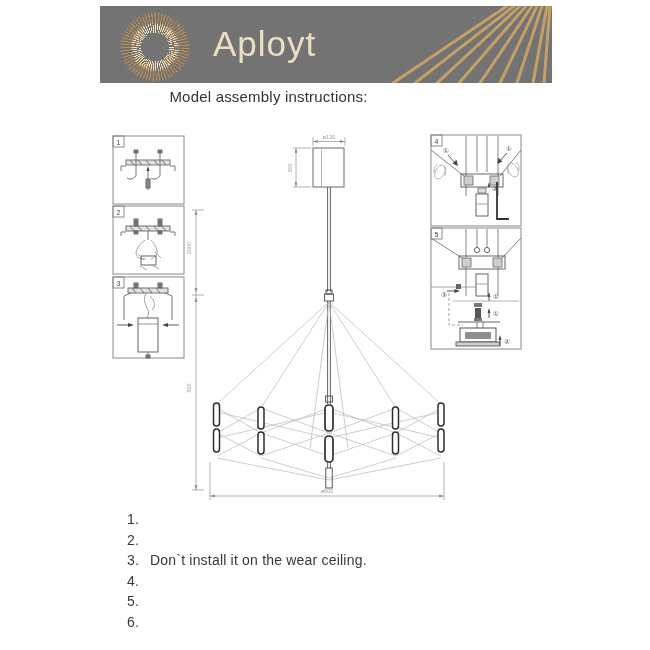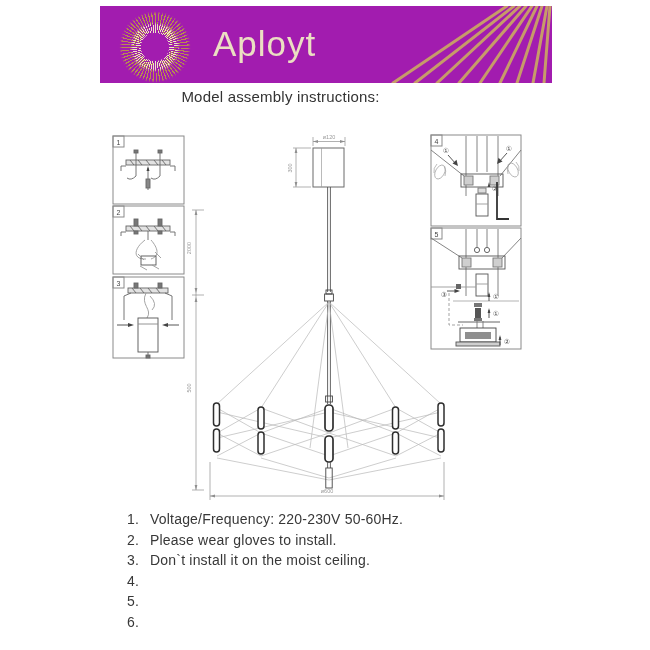--- a/index.html
+++ b/index.html
@@ -2,39 +2,39 @@
 <html><head>
 <meta charset="utf-8">
 <style>
   html,body{margin:0;padding:0;background:#ffffff;}
   .page{
     position:relative;width:650px;height:650px;background:#ffffff;
     font-family:"Liberation Sans",sans-serif;color:#3a3a3a;overflow:hidden;
     outline:1px solid #e3e3e3;
   }
   
-  .banner{position:absolute;left:100px;top:6px;width:452px;height:77px;background:#a21caf;overflow:hidden;}
+  .banner{position:absolute;left:100px;top:6px;width:452px;height:77px;background:#737373;overflow:hidden;}
   .banner svg{position:absolute;left:0;top:0;}
   .burst{position:absolute;left:17px;top:3px;width:76px;height:76px;border-radius:50%;}
   .burst-outer{
     background:repeating-conic-gradient(#b98c4e 0deg 2.1deg, transparent 2.1deg 5.7deg);
     -webkit-mask:radial-gradient(circle closest-side, transparent 0 40%, #000 44% 86%, transparent 94%);
     mask:radial-gradient(circle closest-side, transparent 0 40%, #000 44% 86%, transparent 94%);
   }
   .burst-inner{
     background:repeating-conic-gradient(#f0e4c4 0deg 2.3deg, transparent 2.3deg 6.1deg);
     -webkit-mask:radial-gradient(circle closest-side, transparent 0 36%, #000 38% 58%, transparent 66%);
     mask:radial-gradient(circle closest-side, transparent 0 36%, #000 38% 58%, transparent 66%);
   }
   .brand{
     position:absolute;left:113px;top:18px;font-size:35px;letter-spacing:1px;
     color:#ebdfc2;font-weight:400;
   }
   
-  .title-block{position:absolute;left:0;top:88px;width:537px;text-align:center;line-height:17px;margin-left:12px;}
+  .title-block{position:absolute;left:0;top:88px;width:537px;text-align:center;line-height:17px;}
   .title-line{font-size:15px;font-weight:500;color:#333333;letter-spacing:.2px;}
   
   .drawing{position:absolute;left:0;top:0;width:650px;height:650px;}
   
   .instructions{position:absolute;left:0;top:509px;width:650px;}
   .instr-row{display:flex;padding-left:127px;line-height:20.6px;font-size:14px;letter-spacing:.2px;color:#383838;}
   .instr-num{width:23px;flex:0 0 23px;}
 </style>
 </head>
 <body>
@@ -338,29 +338,27 @@
         <polygon points="210,496 215,494.6 215,497.4" fill="#8f8f8f" stroke="none"></polygon>
         <polygon points="444,496 439,494.6 439,497.4" fill="#8f8f8f" stroke="none"></polygon>
         <text x="327" y="493" stroke="none" fill="#9a9a9a" font-size="5.5" text-anchor="middle">ø600</text>
       </g>
     </g>
   </svg>
 
   <div class="instructions">
     <div class="instr-row">
       <span class="instr-num">1.</span>
-      <span class="instr-txt">Voltage/Frequency: 220-230V 50-60Hz.</span>
     </div>
     <div class="instr-row">
       <span class="instr-num">2.</span>
-      <span class="instr-txt">Please wear gloves to install.</span>
     </div>
     <div class="instr-row">
       <span class="instr-num">3.</span>
-      <span class="instr-txt">Don`t install it on the moist ceiling.</span>
+      <span class="instr-txt">Don`t install it on the wear ceiling.</span>
     </div>
     <div class="instr-row">
       <span class="instr-num">4.</span>
     </div>
     <div class="instr-row">
       <span class="instr-num">5.</span>
     </div>
     <div class="instr-row">
       <span class="instr-num">6.</span>
     </div>

